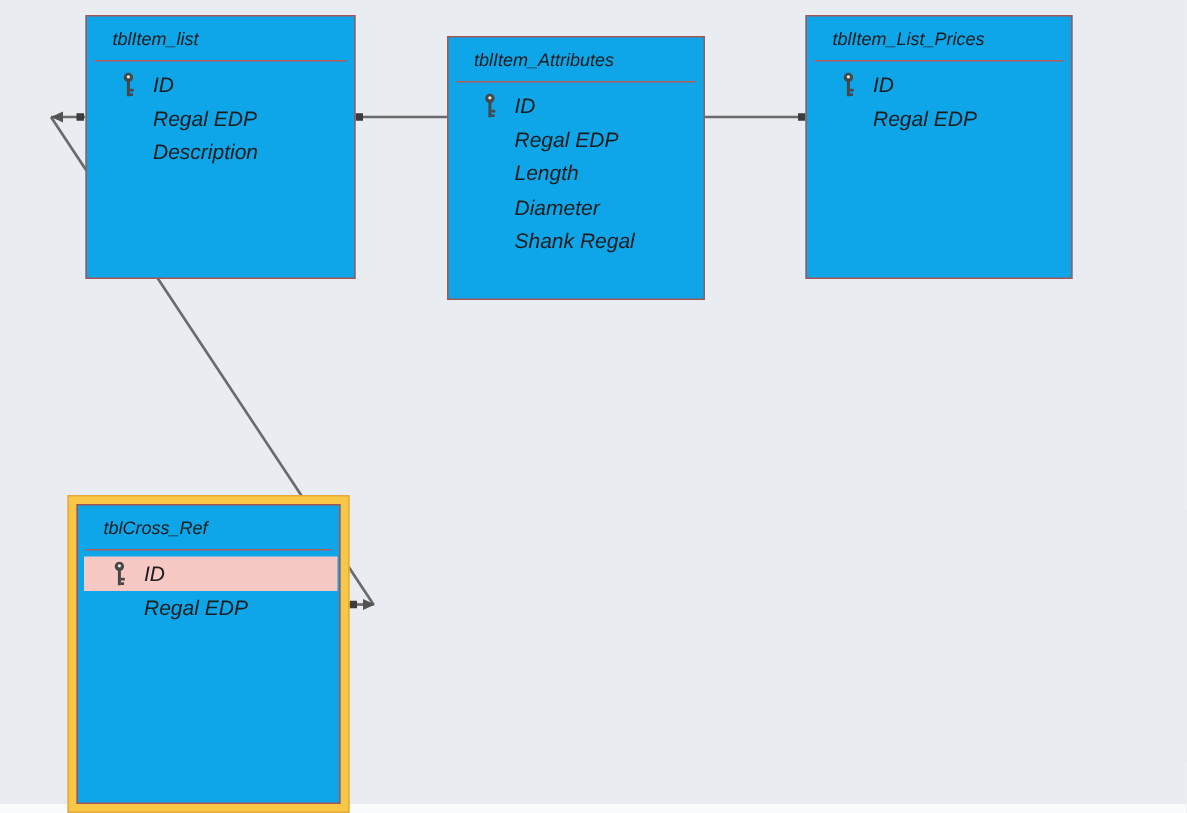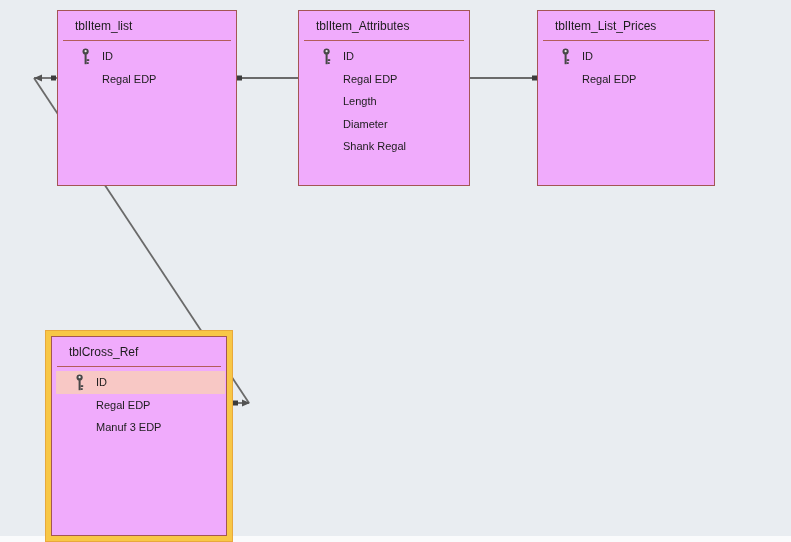--- a/index.html
+++ b/index.html
@@ -17,41 +17,42 @@
     background:#fafbfc;z-index:0;
   }
   .tbl-wrap{position:absolute;z-index:2;box-sizing:content-box;}
   .tbl-wrap.selected{
     background:#f8c746;
     border:1px solid #e8a83c;
     padding:5px;
   }
   .tbl{
     position:relative;
-    background:#f0abfc;
+    background:#0ea5e9;
     border:1px solid #a35654;
     box-sizing:border-box;
+    font-style:italic;
   }
   .tbl-title{
     height:30px;
     display:flex;align-items:center;
     margin:0 5px;
     padding-left:12px;
     border-bottom:1px solid #b35d5b;
     font-size:12px;color:#1c1c1c;
     white-space:nowrap;
     box-sizing:border-box;
   }
   .tbl-fields{padding-top:4px;}
   .frow{
     height:22.5px;
     display:flex;align-items:center;
     margin:0 1px 0 4px;
     padding-left:18px;
-    font-size:11px;color:#1c1c1c;
+    font-size:14px;color:#1c1c1c;
     white-space:nowrap;
     box-sizing:border-box;
   }
   .frow.sel{background:#f8c8c5;}
   .keycell{
     width:11px;margin-right:11px;flex:0 0 11px;
     display:flex;align-items:center;justify-content:center;
   }
 </style>
 </head>
@@ -91,24 +92,28 @@
                 <rect x="5.6" y="11.2" width="2.6" height="1.8" fill="#474747"></rect>
                 <rect x="5.6" y="14.2" width="2.1" height="1.8" fill="#474747"></rect>
               </svg>
             </span>
             <span>ID</span>
           </div>
           <div class="frow">
             <span class="keycell"></span>
             <span>Regal EDP</span>
           </div>
+          <div class="frow">
+            <span class="keycell"></span>
+            <span>Description</span>
+          </div>
         </div>
     </div>
   </div>
-    <div class="tbl-wrap" style="left: 298px; top: 10px;">
+    <div class="tbl-wrap" style="left: 298px; top: 24px;">
     <div class="tbl" style="width: 172px; height: 176px;">
       <div class="tbl-title">tblItem_Attributes</div>
       <div class="tbl-fields">
           <div class="frow">
             <span class="keycell">
               <svg width="10" height="17" viewBox="0 0 10 17">
                 <circle cx="4.6" cy="3.6" r="3.1" fill="#474747"></circle>
                 <circle cx="4.6" cy="3.2" r="1.1" fill="#e9e9e9"></circle>
                 <rect x="3.6" y="6.2" width="2" height="10" fill="#474747"></rect>
                 <rect x="5.6" y="11.2" width="2.6" height="1.8" fill="#474747"></rect>
@@ -172,20 +177,16 @@
                 <rect x="5.6" y="11.2" width="2.6" height="1.8" fill="#474747"></rect>
                 <rect x="5.6" y="14.2" width="2.1" height="1.8" fill="#474747"></rect>
               </svg>
             </span>
             <span>ID</span>
           </div>
           <div class="frow">
             <span class="keycell"></span>
             <span>Regal EDP</span>
           </div>
-          <div class="frow">
-            <span class="keycell"></span>
-            <span>Manuf 3 EDP</span>
-          </div>
         </div>
     </div>
   </div>
   </div>
 
 </body></html>

